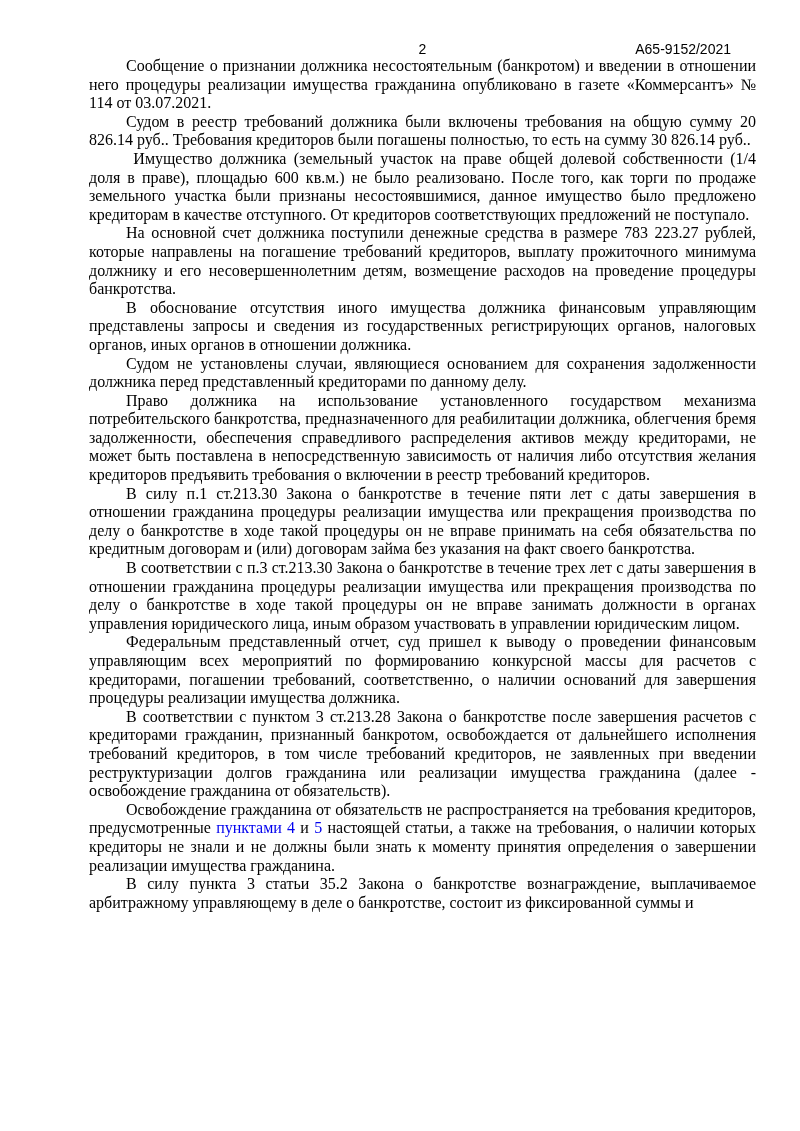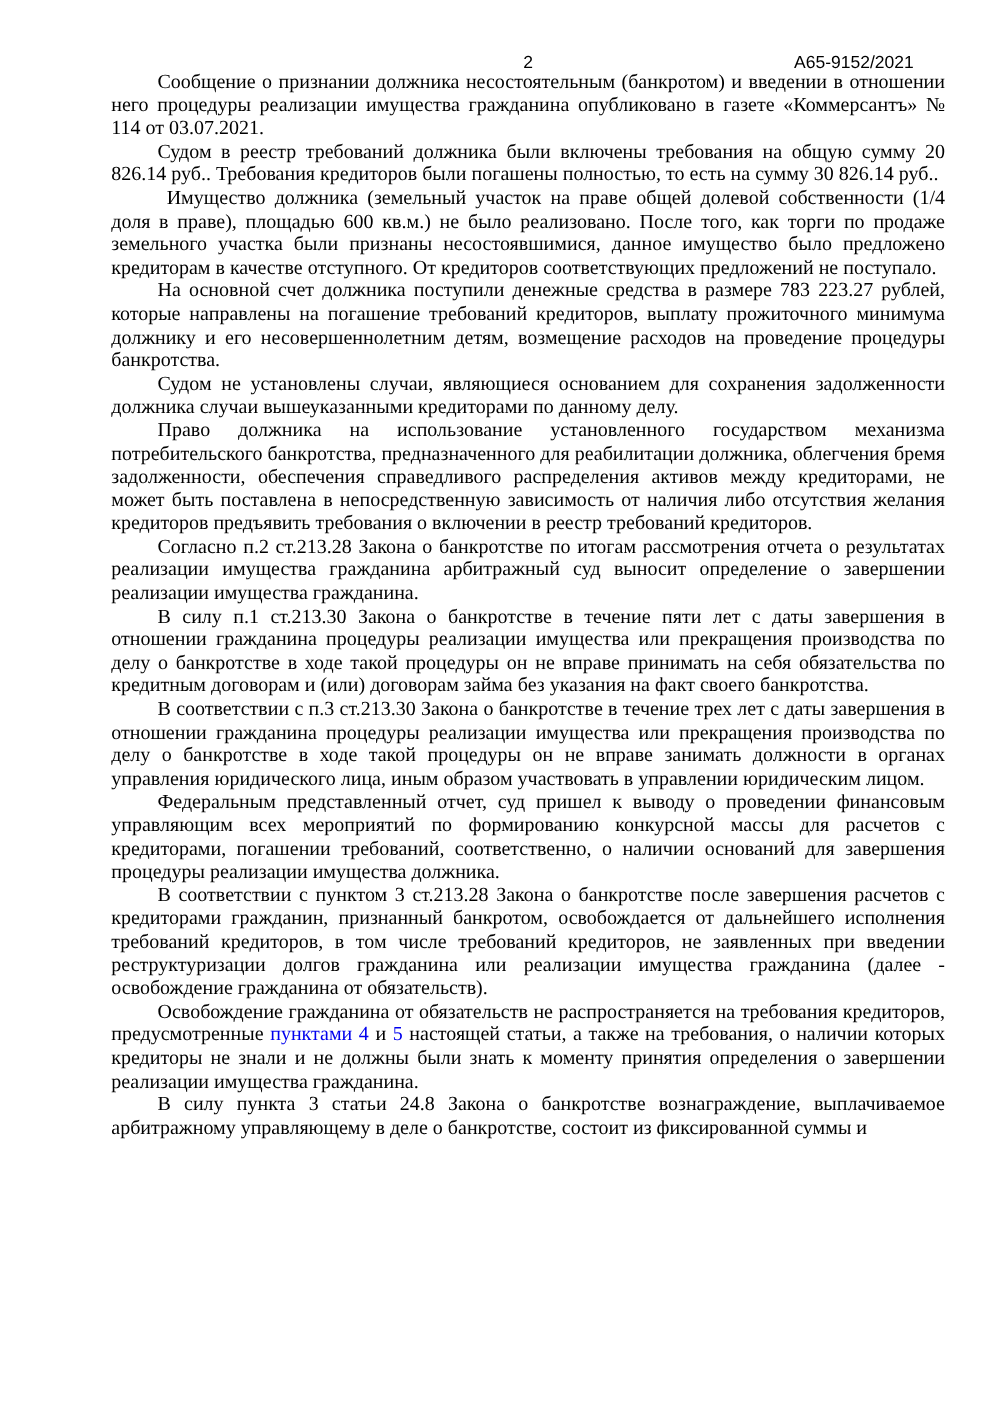--- a/index.html
+++ b/index.html
@@ -68,23 +68,23 @@
 <div class="page">
   <div class="header">
     <span class="header-page-number">2</span>
     <span class="header-case-number">А65-9152/2021</span>
   </div>
   <div class="doc-body">
       <p class="para"><span class="text-run">Сообщение о признании должника несостоятельным (банкротом) и введении в отношении него процедуры реализации имущества гражданина опубликовано в газете «Коммерсантъ» № 114 от 03.07.2021.</span></p>
       <p class="para"><span class="text-run">Судом в реестр требований должника были включены требования на общую сумму 20 826.14 руб.. Требования кредиторов были погашены полностью, то есть на сумму 30 826.14 руб..</span></p>
       <p class="para"><span class="text-run">&nbsp;Имущество должника (земельный участок на праве общей долевой собственности (1/4 доля в праве), площадью 600 кв.м.) не было реализовано. После того, как торги по продаже земельного участка были признаны несостоявшимися, данное имущество было предложено кредиторам в качестве отступного. От кредиторов соответствующих предложений не поступало.</span></p>
       <p class="para"><span class="text-run">На основной счет должника поступили денежные средства в размере 783 223.27 рублей, которые направлены на погашение требований кредиторов, выплату прожиточного минимума должнику и его несовершеннолетним детям, возмещение расходов на проведение процедуры банкротства.</span></p>
-      <p class="para"><span class="text-run">Судом не установлены случаи, являющиеся основанием для сохранения задолженности должника случаи вышеуказанными кредиторами по данному делу.</span></p>
+      <p class="para"><span class="text-run">В обоснование отсутствия иного имущества должника финансовым управляющим представлены запросы и сведения из государственных регистрирующих органов, налоговых органов, иных органов в отношении должника.</span></p>
+      <p class="para"><span class="text-run">Судом не установлены случаи, являющиеся основанием для сохранения задолженности должника перед представленный кредиторами по данному делу.</span></p>
       <p class="para"><span class="text-run">Право должника на использование установленного государством механизма потребительского банкротства, предназначенного для реабилитации должника, облегчения бремя задолженности, обеспечения справедливого распределения активов между кредиторами, не может быть поставлена в непосредственную зависимость от наличия либо отсутствия желания кредиторов предъявить требования о включении в реестр требований кредиторов.</span></p>
-      <p class="para"><span class="text-run">Согласно п.2 ст.213.28 Закона о банкротстве по итогам рассмотрения отчета о результатах реализации имущества гражданина арбитражный суд выносит определение о завершении реализации имущества гражданина.</span></p>
       <p class="para"><span class="text-run">В силу п.1 ст.213.30 Закона о банкротстве в течение пяти лет с даты завершения в отношении гражданина процедуры реализации имущества или прекращения производства по делу о банкротстве в ходе такой процедуры он не вправе принимать на себя обязательства по кредитным договорам и (или) договорам займа без указания на факт своего банкротства.</span></p>
       <p class="para"><span class="text-run">В соответствии с п.3 ст.213.30 Закона о банкротстве в течение трех лет с даты завершения в отношении гражданина процедуры реализации имущества или прекращения производства по делу о банкротстве в ходе такой процедуры он не вправе занимать должности в органах управления юридического лица, иным образом участвовать в управлении юридическим лицом.</span></p>
       <p class="para"><span class="text-run">Федеральным представленный отчет, суд пришел к выводу о проведении финансовым управляющим всех мероприятий по формированию конкурсной массы для расчетов с кредиторами, погашении требований, соответственно, о наличии оснований для завершения процедуры реализации имущества должника.</span></p>
       <p class="para"><span class="text-run">В соответствии с пунктом 3 ст.213.28 Закона о банкротстве после завершения расчетов с кредиторами гражданин, признанный банкротом, освобождается от дальнейшего исполнения требований кредиторов, в том числе требований кредиторов, не заявленных при введении реструктуризации долгов гражданина или реализации имущества гражданина (далее - освобождение гражданина от обязательств).</span></p>
       <p class="para"><span class="text-run">Освобождение гражданина от обязательств не распространяется на требования кредиторов, предусмотренные </span><a class="doc-link" href="#">пунктами 4</a><span class="text-run"> и </span><a class="doc-link" href="#">5</a><span class="text-run"> настоящей статьи, а также на требования, о наличии которых кредиторы не знали и не должны были знать к моменту принятия определения о завершении реализации имущества гражданина.</span></p>
-      <p class="para"><span class="text-run">В силу пункта 3 статьи 24.8 Закона о банкротстве вознаграждение, выплачиваемое арбитражному управляющему в деле о банкротстве, состоит из фиксированной суммы и</span></p>
+      <p class="para"><span class="text-run">В силу пункта 3 статьи 35.2 Закона о банкротстве вознаграждение, выплачиваемое арбитражному управляющему в деле о банкротстве, состоит из фиксированной суммы и</span></p>
     </div>
 </div>
 
 </body></html>

